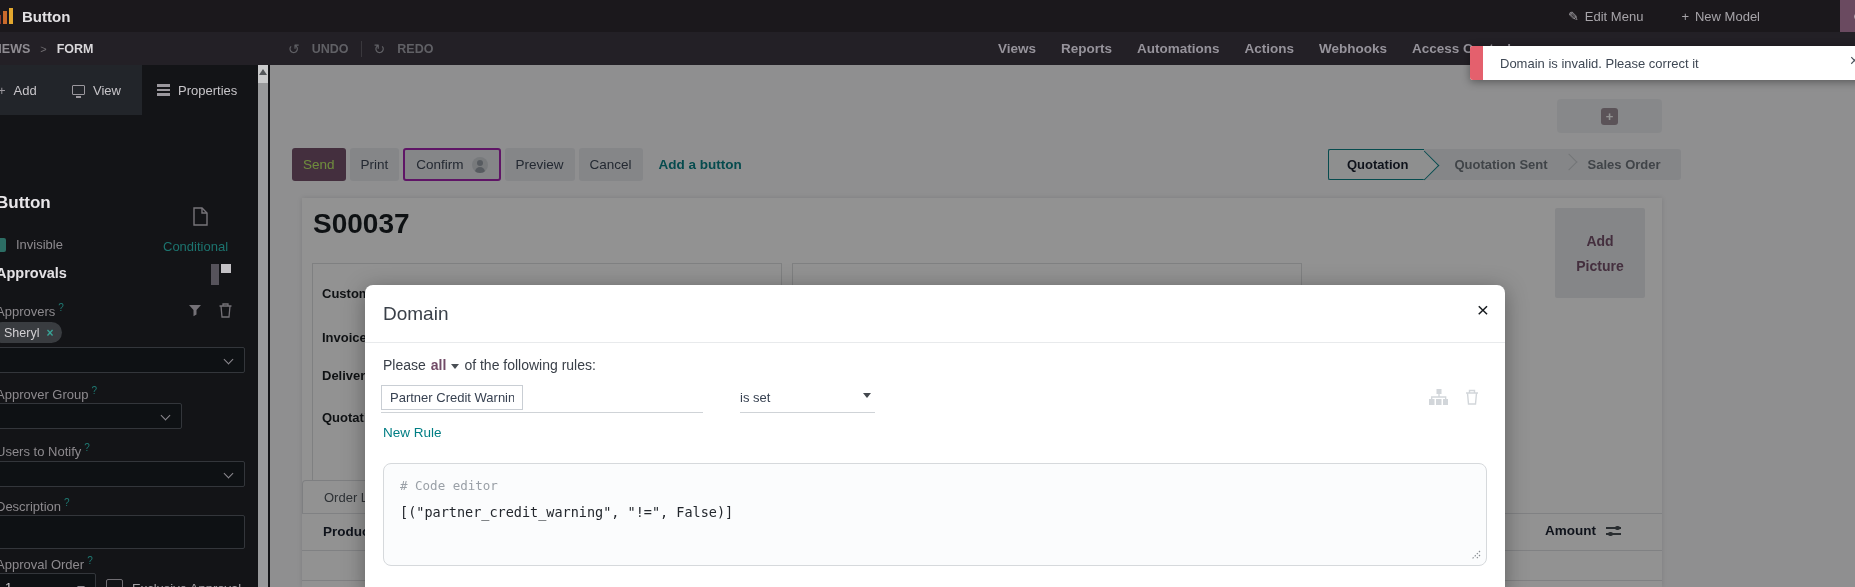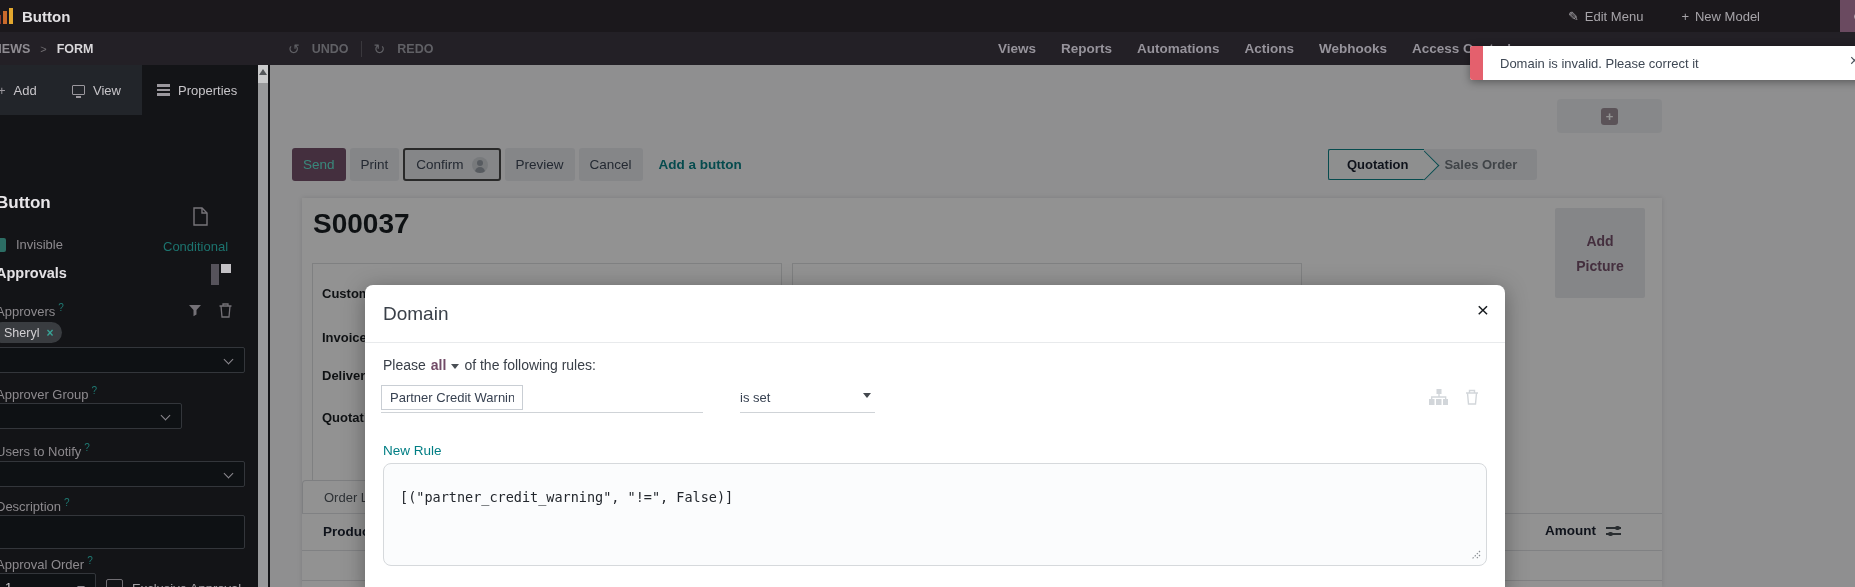--- a/index.html
+++ b/index.html
@@ -78,23 +78,23 @@
   .side-scroll .arr { position:absolute; left:1px; top:4px; width:0; height:0;
       border-left:4px solid transparent; border-right:4px solid transparent; border-bottom:6px solid #54575a; }
   .side-scroll .thumb { position:absolute; left:0; top:18px; width:10px; height:504px; background:#98999b; }
 
   
   #main { position:absolute; left:270px; top:65px; width:1585px; height:522px; background:#f9f9fb; }
   
   .toolbar { position:absolute; left:22px; top:83px; display:flex; gap:4px; align-items:center; }
   .btn { height:33px; border:none; border-radius:3px; font-size:13.5px; padding:0 11px;
          font-family:inherit; display:flex; align-items:center; gap:8px; }
-  .btn.primary { background:#714B67; color:#5eead4; }
+  .btn.primary { background:#714B67; color:#bef264; }
   .btn.secondary { background:#e7e9ed; color:#374151; }
-  .btn.selected { background:#e7e9ed; color:#374151; border:2px solid #404040; }
+  .btn.selected { background:#e7e9ed; color:#374151; border:2px solid #a21caf; }
   .avatar { width:16px; height:16px; border-radius:50%; background:#cfd3d8; position:relative; overflow:hidden; }
   .avatar::before { content:""; position:absolute; left:5px; top:3px; width:6px; height:6px;
                     border-radius:50%; background:#949ba4; }
   .avatar::after { content:""; position:absolute; left:3px; top:10px; width:10px; height:6px;
                    border-radius:5px 5px 0 0; background:#949ba4; }
   .add-a-button { margin-left:12px; color:#017e84; font-size:13.5px; font-weight:700; }
 
   .statusbar { position:absolute; left:1058px; top:84px; height:31px; background:#e7e9ed;
                border-radius:3px; display:flex; align-items:stretch; }
   .step { display:flex; align-items:center; padding:0 20px; color:#6a7178; font-size:13px;
@@ -154,21 +154,21 @@
             border-top:5px solid #4a4f55; margin-top:2px; }
   .rule-row { position:absolute; left:16px; top:100px; display:flex; align-items:flex-end; }
   .field-slot { width:322px; border-bottom:1px solid #cfd3d7; padding-bottom:2px; }
   .chip-input { width:142px; height:25px; border:1px solid #c9ced4; background:#fff; font-size:13px;
                 color:#374151; padding:0 8px; font-family:inherit; border-radius:0; }
   .op-slot { width:135px; margin-left:37px; border-bottom:1px solid #cfd3d7; padding-bottom:7px;
              position:relative; font-size:13px; color:#374151; }
   .op-slot .caret { position:absolute; right:4px; top:3px; width:0; height:0;
             border-left:4px solid transparent; border-right:4px solid transparent; border-top:5px solid #42474d; }
   .rule-icons { position:absolute; right:26px; top:104px; display:flex; gap:17px; }
-  .new-rule { position:absolute; left:18px; top:158px; color:#017e84; font-size:13.5px; }
+  .new-rule { position:absolute; left:18px; top:140px; color:#017e84; font-size:13.5px; }
   .code-box { position:absolute; left:18px; top:178px; width:1104px; height:103px;
               border:1px solid #d6d9dc; border-radius:8px; background:#fbfcfd; padding:14px 16px; }
   .code-comment { font-family:"DejaVu Sans Mono", monospace; font-size:12.5px; color:#9aa0a7; }
   .code-line { font-family:"DejaVu Sans Mono", monospace; font-size:13.5px; color:#23272d; margin-top:11px; }
   .grip { position:absolute; right:5px; bottom:5px; }
 
   
   #toast { position:absolute; left:1470px; top:46px; width:395px; height:34px; display:flex;
            border-radius:3px; box-shadow:0 2px 8px rgba(0,0,0,.38); z-index:40; background:#fff; }
   .toast-bar { width:13px; background:#e4606d; border-radius:3px 0 0 3px; }
@@ -322,20 +322,21 @@
         <span>Confirm</span>
         <span class="avatar"></span>
       </button>
       <button class="btn secondary">Preview</button>
       <button class="btn secondary">Cancel</button>
       <span class="add-a-button">Add a button</span>
     </div>
 
     <div class="statusbar">
       <span class="step active">Quotation</span>
+      <span class="step after-active">Quotation Sent</span>
       <span class="step">
         <i class="sep"></i>
         <span>Sales Order</span>
       </span>
     </div>
 
     <div class="plus-box">
       <span class="plus-badge">+</span>
     </div>
 
@@ -399,20 +400,21 @@
         <rect x="7" y="10" width="5.5" height="6" fill="#d2d6da"></rect>
         <rect x="14" y="10" width="5.5" height="6" fill="#d2d6da"></rect>
         <path d="M10 5v3M2.7 10V8h14v2" stroke="#d2d6da" stroke-width="1.3" fill="none"></path>
       </svg>
       <svg width="14" height="16">
         <path d="M1 4h12M4.5 4V1.5h5V4M2.5 4l1 11h7l1-11" stroke="#d2d6da" stroke-width="1.4" fill="none"></path>
       </svg>
     </div>
     <span class="new-rule">New Rule</span>
     <div class="code-box">
+      <div class="code-comment"># Code editor</div>
       <div class="code-line">[("partner_credit_warning", "!=", False)]</div>
       <svg class="grip" width="12" height="12">
         <path d="M11 3L3 11M11 7L7 11" stroke="#8a8f94" stroke-width="1.2" stroke-dasharray="1.5 1.5"></path>
       </svg>
     </div>
   </section>
 
   <div id="toast">
     <div class="toast-bar"></div>
     <div class="toast-msg">Domain is invalid. Please correct it</div>

